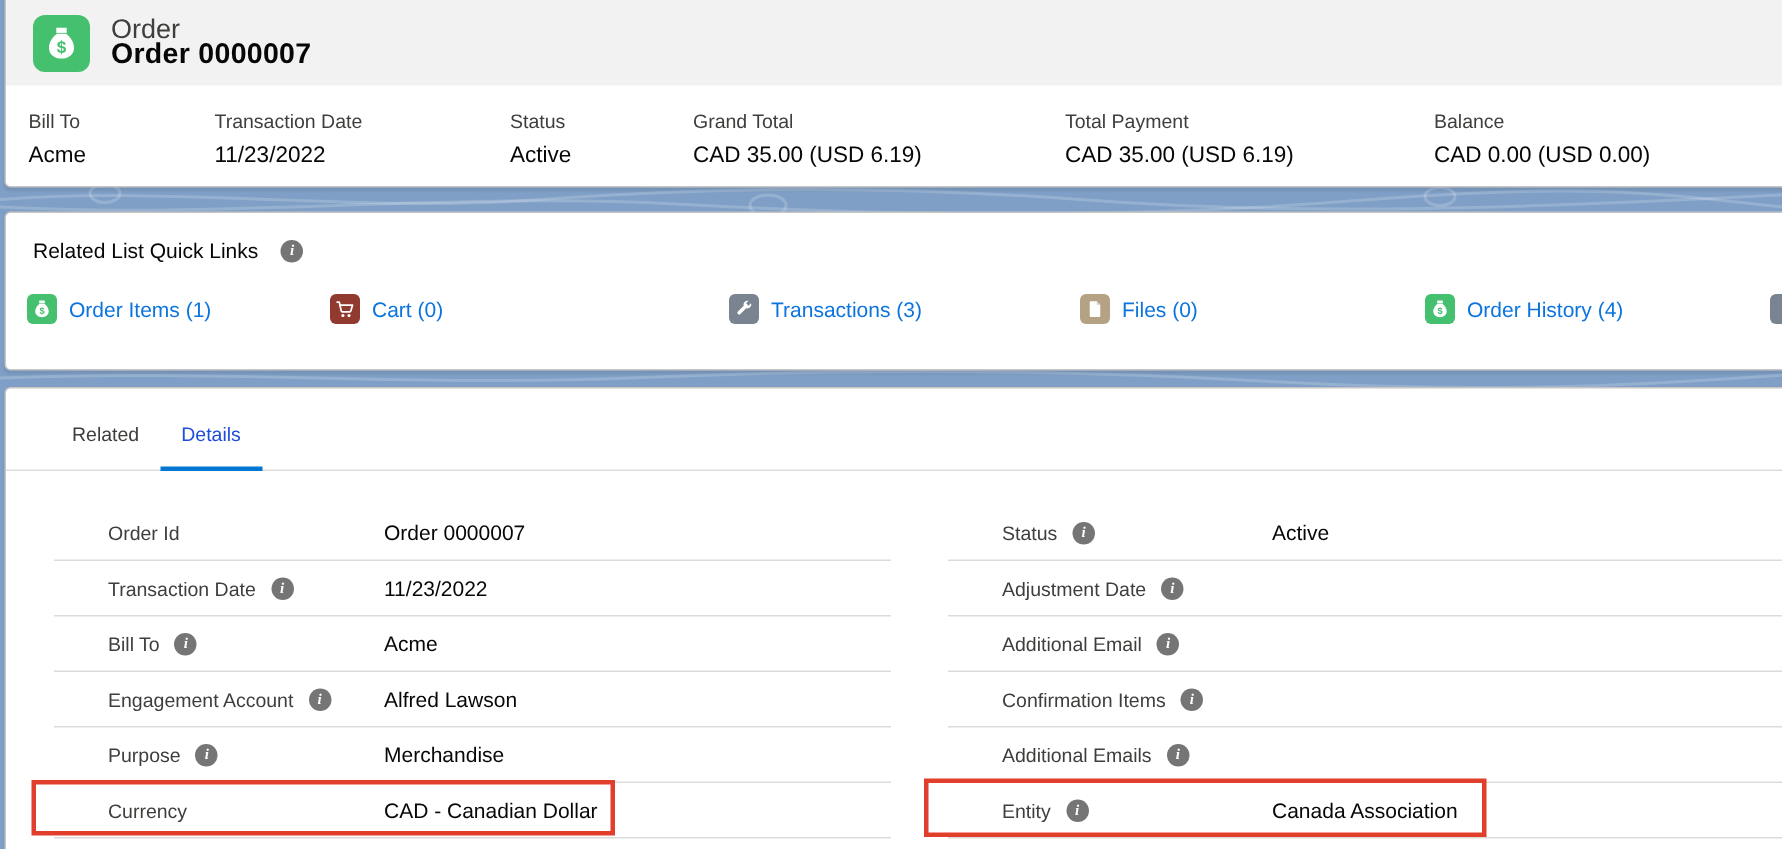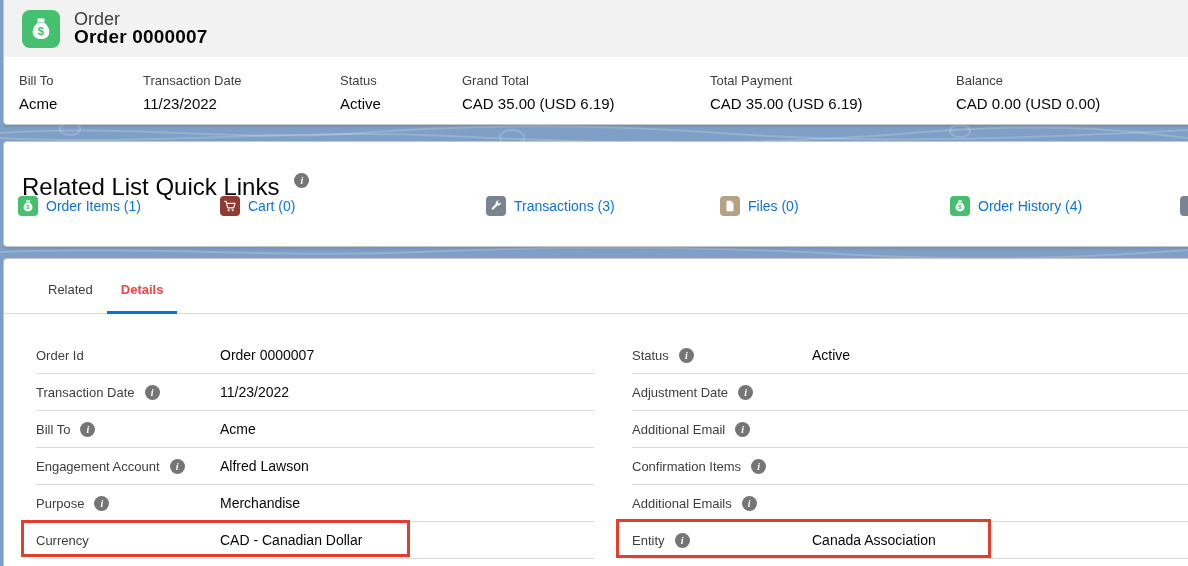--- a/index.html
+++ b/index.html
@@ -23,39 +23,39 @@
   .rec-type{position:absolute;left:70px;top:14px;font-size:18px;color:#3e3e3c;}
   .rec-title{position:absolute;left:70px;top:31px;font-size:19px;font-weight:bold;color:#080707;letter-spacing:.2px;}
   .header-fields{position:relative;height:68px;}
   .hfield{position:absolute;top:16px;}
   .hfield .hlabel{font-size:13px;color:#3e3e3c;}
   .hfield .hvalue{font-size:15px;color:#080707;margin-top:7px;}
   .link{color:#0b74de;cursor:pointer;}
   
   #ql-card{top:141px;height:106px;}
   .ql-title-row{position:absolute;left:18px;top:17px;display:flex;align-items:center;gap:15px;}
-  .ql-title{font-size:24px;color:#080707;margin-top:14px;}
+  .ql-title{font-size:14px;color:#080707;}
   .info{display:inline-flex;width:15px;height:15px;border-radius:50%;background:#757575;color:#fff;
     font-size:10px;align-items:center;justify-content:center;flex:none;
     font-family:"Liberation Serif",serif;font-style:italic;font-weight:bold;}
   .qlink{position:absolute;top:54px;display:flex;align-items:center;gap:8px;font-size:14px;}
   .qicon{width:20px;height:20px;border-radius:4px;display:flex;align-items:center;justify-content:center;flex:none;}
   
   #details-card{top:258px;height:315px;}
   .tabbar{height:55px;border-bottom:1px solid #dddbda;display:flex;align-items:flex-end;
     padding-left:30px;box-sizing:border-box;}
   .tab{position:relative;padding:0 14px 16px;font-size:13px;color:#3e3e3c;cursor:pointer;}
-  .tab.active{font-weight:bold;color:#ef4444;}
+  .tab.active{font-weight:normal;color:#1d4ed8;}
   .tab.active::after{content:"";position:absolute;left:0;right:0;bottom:-1px;height:3px;background:#0176d3;}
   .tab.mleft{margin-left:30px;}
   .fcol{position:absolute;top:78px;}
   #fcol-left{left:32px;width:558px;}
   #fcol-right{left:628px;width:558px;}
   .frow{height:37px;display:flex;align-items:center;border-bottom:1px solid #dddbda;box-sizing:border-box;}
-  .flabel{width:184px;flex:none;font-size:13px;color:#3e3e3c;display:flex;align-items:flex-end;gap:10px;}
+  .flabel{width:184px;flex:none;font-size:13px;color:#3e3e3c;display:flex;align-items:flex-end;gap:10px;margin-left:36px;}
   #fcol-right .flabel{width:180px;}
   .fvalue{font-size:14px;color:#080707;white-space:nowrap;}
   .hl{position:absolute;border:3px solid #e23e2c;pointer-events:none;z-index:6;}
   #hl-currency{left:17px;top:261px;width:383px;height:31px;}
   #hl-entity{left:612px;top:260px;width:369px;height:33px;}
 </style>
 </head>
 <body>
 
 <svg class="waves" viewBox="0 0 1188 566" preserveAspectRatio="none">

